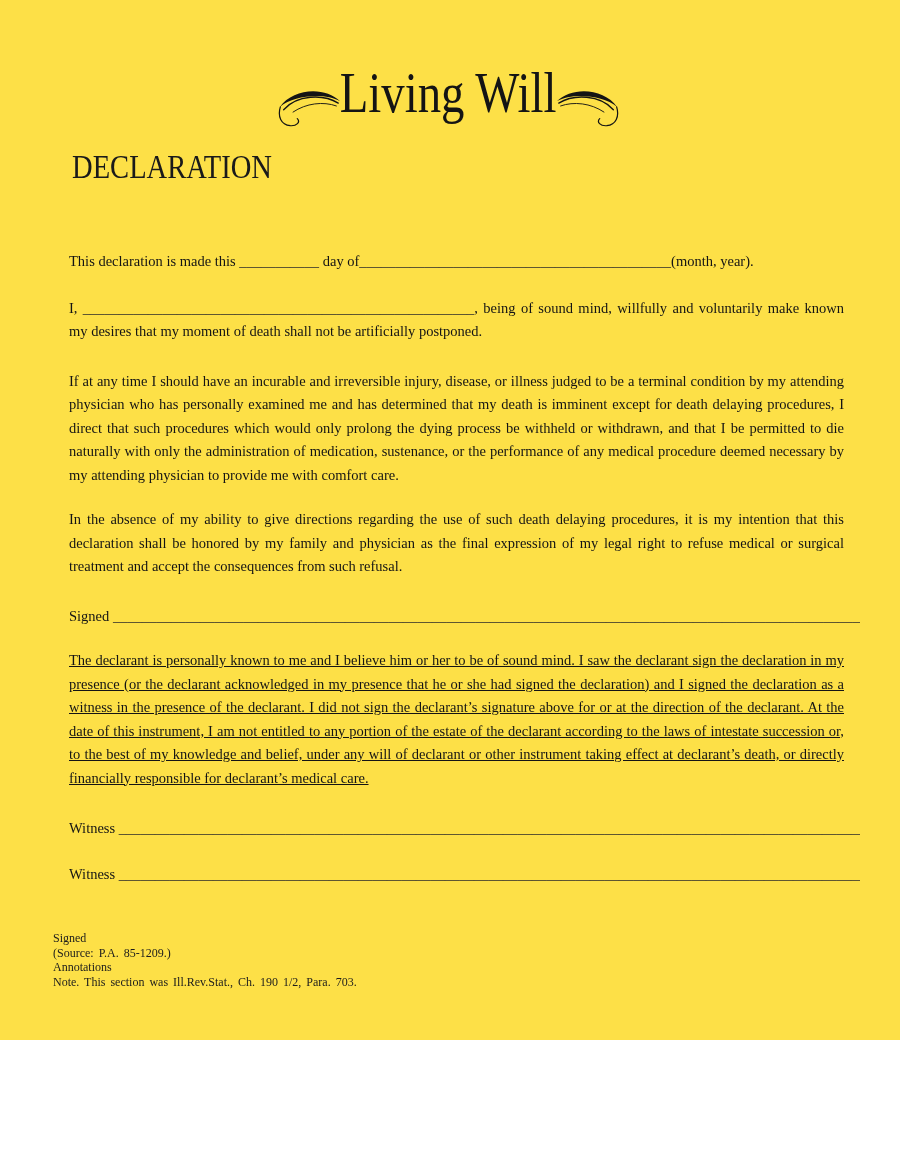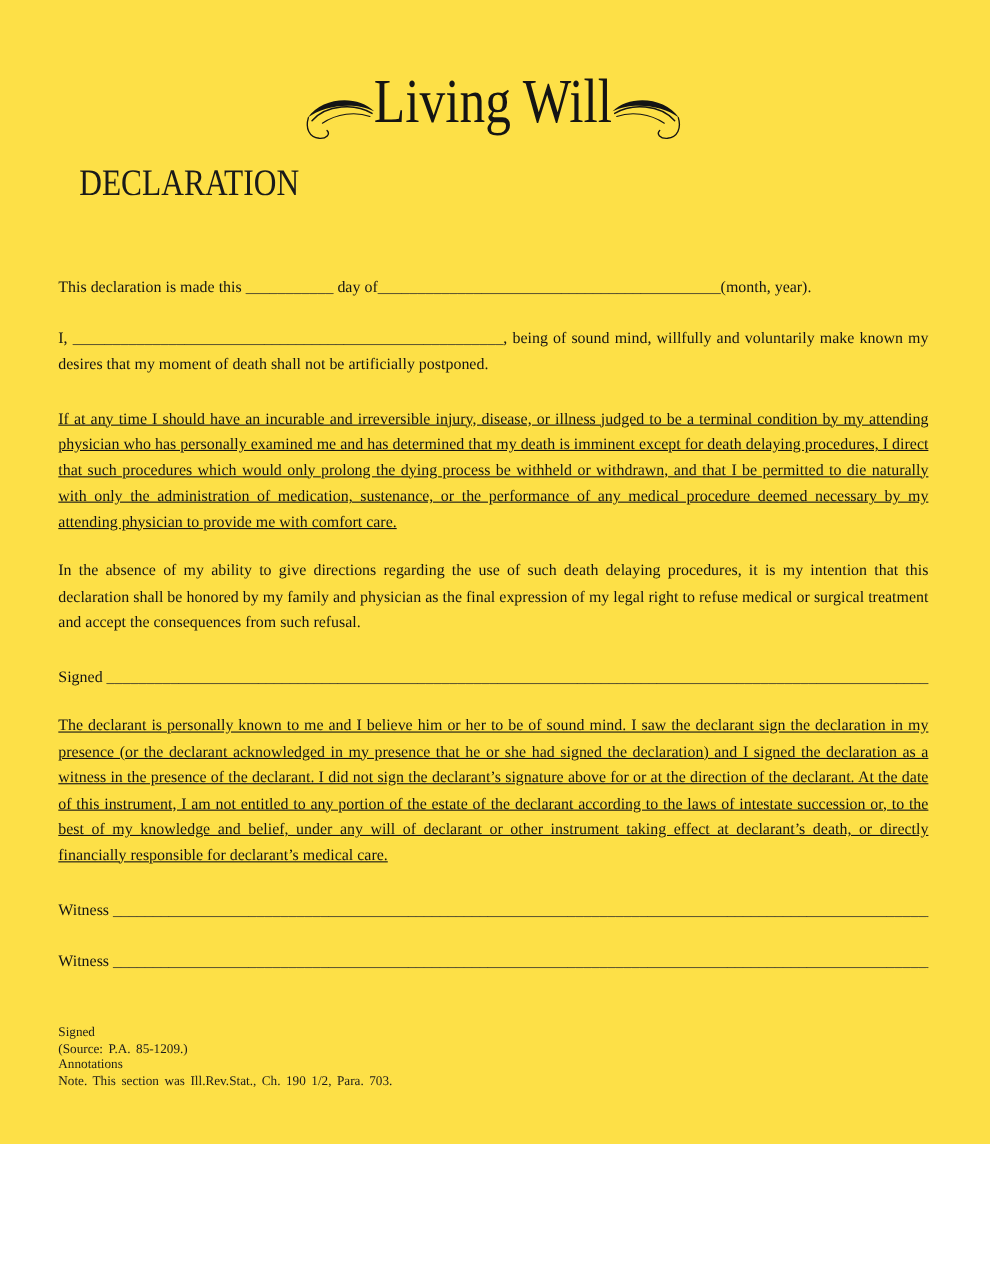--- a/index.html
+++ b/index.html
@@ -51,31 +51,32 @@
     font-size: 34px;
     line-height: 38px;
     transform: scaleX(0.84);
     color: #1a1a1a;
   }
   
   .body-text {
     font-size: 14.5px;
     line-height: 23.5px;
     color: #141414;
+    margin-left: 16px;
   }
   .para { text-align: justify; }
   .fill-line {
     white-space: nowrap;
     overflow: hidden;
     width: 100%;
   }
   .blank { letter-spacing: 0; color: #2a2a2a; }
   .date-line     { margin-top: 64px; }
   .p-declarant   { margin-top: 23px; }
-  .p-terminal    { margin-top: 26px; text-decoration: underline; }
+  .p-terminal    { margin-top: 26px; }
   .p-intention   { margin-top: 21px; }
   .signed-line   { margin-top: 26px; }
   .residence-line{ margin-top: 23px; }
   .p-witness     { margin-top: 21px; text-decoration: underline; }
   .witness-line-1{ margin-top: 27px; }
   .witness-line-2{ margin-top: 22px; }
   
   .doc-footer {
     margin-top: auto;
     padding-bottom: 50px;

